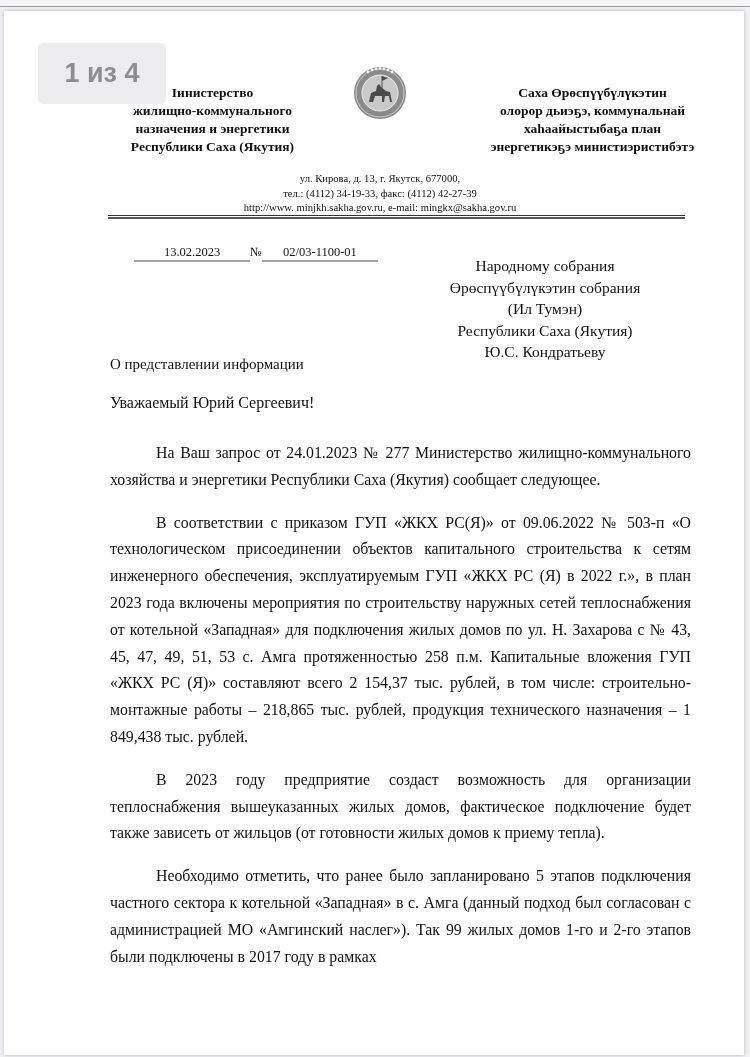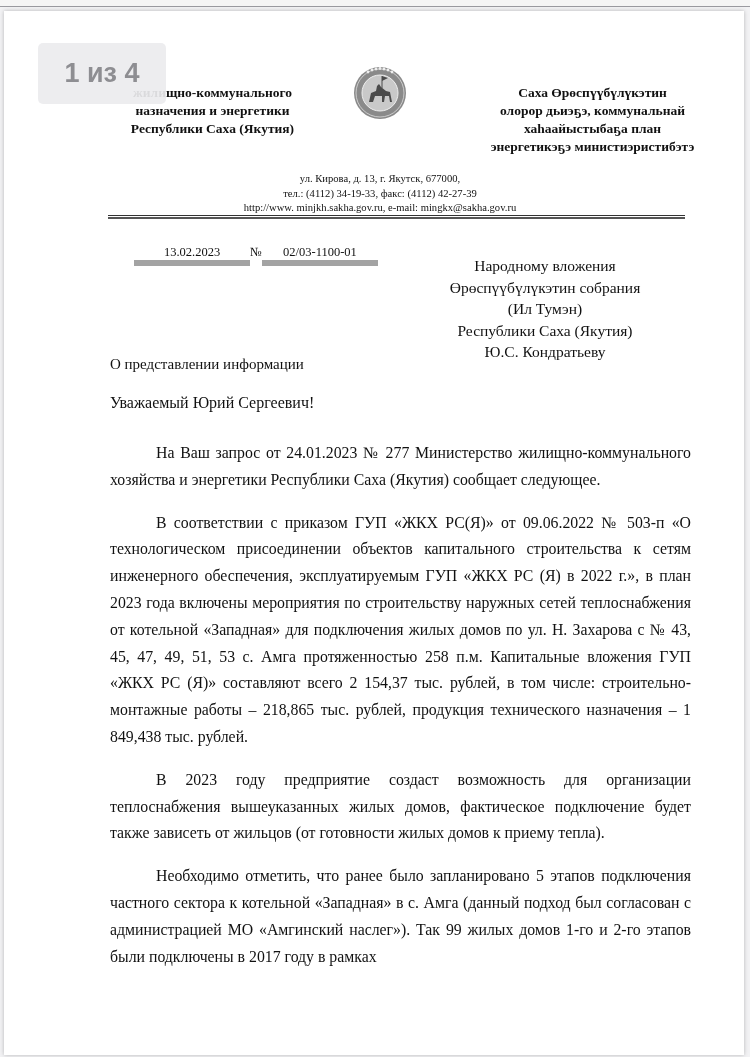--- a/index.html
+++ b/index.html
@@ -40,21 +40,21 @@
   }
   .rule {
     position: absolute; left: 108px; width: 577px; background: #333;
   }
   .rule.r1 { top: 215px; height: 1px; }
   .rule.r2 { top: 217px; height: 1.6px; background:#555; }
   .regline {
     position: absolute; left: 134px; top: 245px; font-size: 12.5px; color: #111;
     white-space: nowrap;
   }
-  .regline .fld { display: inline-block; border-bottom: 6px solid #a3a3a3; text-align: center; }
+  .regline .fld { display: inline-block; border-bottom: 2px solid #a3a3a3; text-align: center; }
   .regline .date { width: 116px; }
   .regline .num { width: 116px; }
   .addressee {
     position: absolute; left: 420px; top: 255px; width: 250px;
     text-align: center; font-size: 15.5px; line-height: 21.5px; color: #111;
   }
   .subject {
     position: absolute; left: 110px; top: 356px; font-size: 15px; color: #111;
   }
   .greeting {
@@ -71,20 +71,21 @@
 <body>
 
 <div class="topbar"></div>
 
 <div class="page-counter">1 из 4</div>
 
 <div class="page">
 </div>
 
 <div class="hdr-left">
+  <div>Іинистерство</div>
   <div>жилищно-коммунального</div>
   <div>назначения и энергетики</div>
   <div>Республики Саха (Якутия)</div>
 </div>
 
 <div class="emblem">
   <svg width="56" height="60" viewBox="0 0 56 60">
     <circle cx="28" cy="31" r="26" fill="#8a8a8a"></circle>
     <circle cx="28" cy="31" r="24" fill="none" stroke="#dcdcdc" stroke-width="0.8"></circle>
     <circle cx="28" cy="31" r="18" fill="#c9c9c9" stroke="#eee" stroke-width="1"></circle>
@@ -117,21 +118,21 @@
 </div>
 
 <div class="rule r1"></div>
 <div class="rule r2"></div>
 
 <div class="regline">
   <span class="fld date">13.02.2023</span><span>№</span><span class="fld num">02/03-1100-01</span>
 </div>
 
 <div class="addressee">
-  <div>Народному вложения</div>
+  <div>Народному собрания</div>
   <div>Өрөспүүбүлүкэтин собрания</div>
   <div>(Ил Тумэн)</div>
   <div>Республики Саха (Якутия)</div>
   <div>Ю.С. Кондратьеву</div>
 </div>
 
 <div class="subject">О представлении информации</div>
 
 <div class="greeting">Уважаемый Юрий Сергеевич!</div>
 

